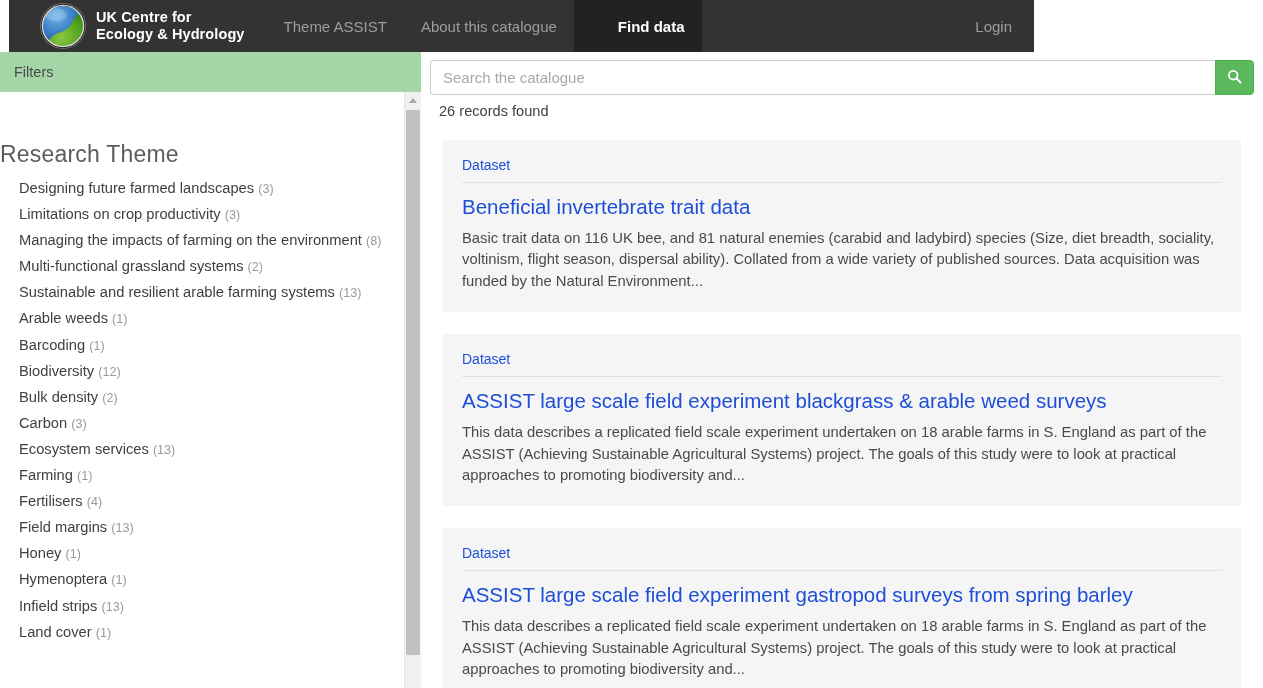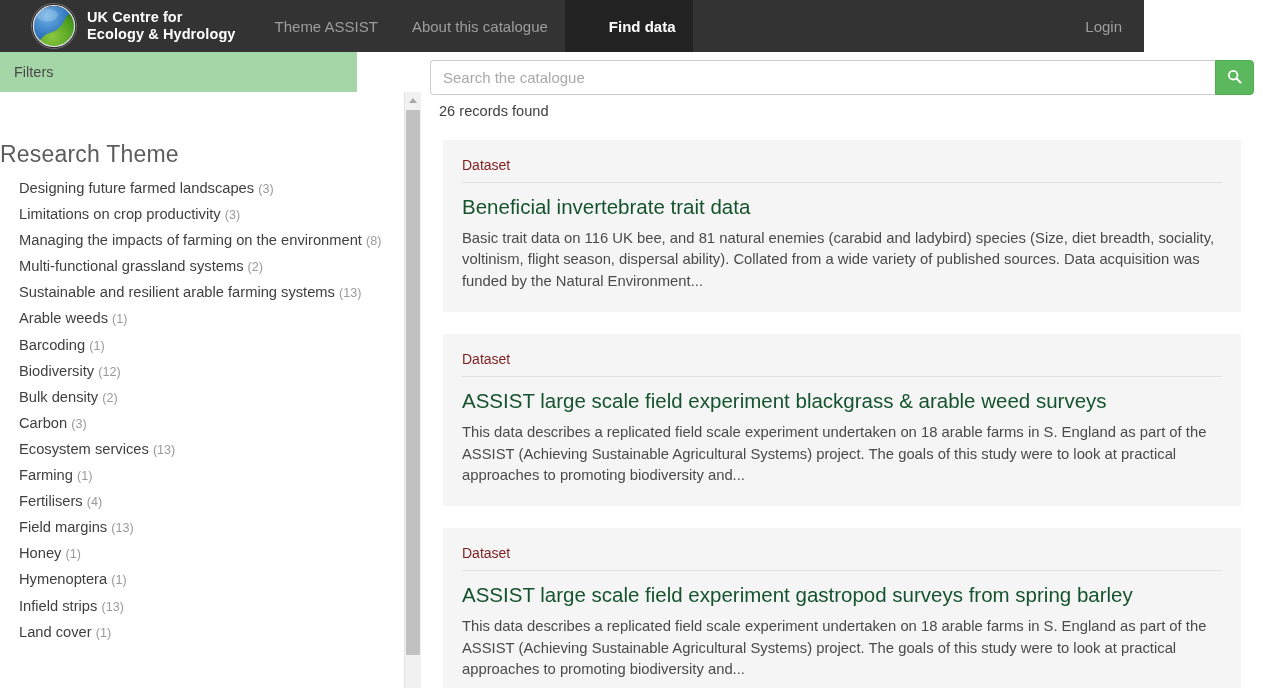--- a/index.html
+++ b/index.html
@@ -6,22 +6,22 @@
   html, body {
     margin: 0; padding: 0;
     width: 1263px; height: 688px;
     overflow: hidden;
     background: #ffffff;
     font-family: "Liberation Sans", sans-serif;
   }
 
   
   .header {
-    position: absolute; top: 0; left: 0;
-    width: 1144px; height: 52px;
+    position: absolute; top: 0; left: 9px;
+    width: 1025px; height: 52px;
     background: #333333;
     display: flex; align-items: center;
   }
   .brand {
     display: flex; align-items: center;
     margin-left: 32px;
   }
   .logo-circle {
     width: 44px; height: 44px; border-radius: 50%;
     background: #111;
@@ -65,21 +65,21 @@
     margin-right: 22px;
     color: #9d9d9d;
     font-size: 15px;
     text-decoration: none;
     white-space: nowrap;
   }
 
   
   .filters-bar {
     position: absolute; top: 52px; left: 0;
-    width: 357px; height: 40px;
+    width: 421px; height: 40px;
     background: #a5d6a7;
     display: flex; align-items: center;
   }
   .filters-bar span {
     margin-left: 14px;
     color: #4a4a4a;
     font-size: 14.5px;
   }
 
   
@@ -179,28 +179,28 @@
     overflow: hidden;
     padding: 0 22px;
   }
   .card {
     background: #f5f5f5;
     padding: 17px 19px 20px 19px;
     margin-bottom: 22px;
   }
   .card-type {
     font-size: 14px;
-    color: #7f1d1d;
+    color: #1d4ed8;
     padding-bottom: 9px;
     border-bottom: 1px solid #e0e0e0;
     margin-bottom: 11px;
   }
   .card-title {
     font-size: 20.5px;
-    color: #14532d;
+    color: #1d4ed8;
     font-weight: normal;
     margin: 1px 0 9px 0;
     line-height: 25px;
     cursor: pointer;
   }
   .card-desc {
     font-size: 14.8px;
     color: #4a4a4a;
     line-height: 21.4px;
     margin: 0;

